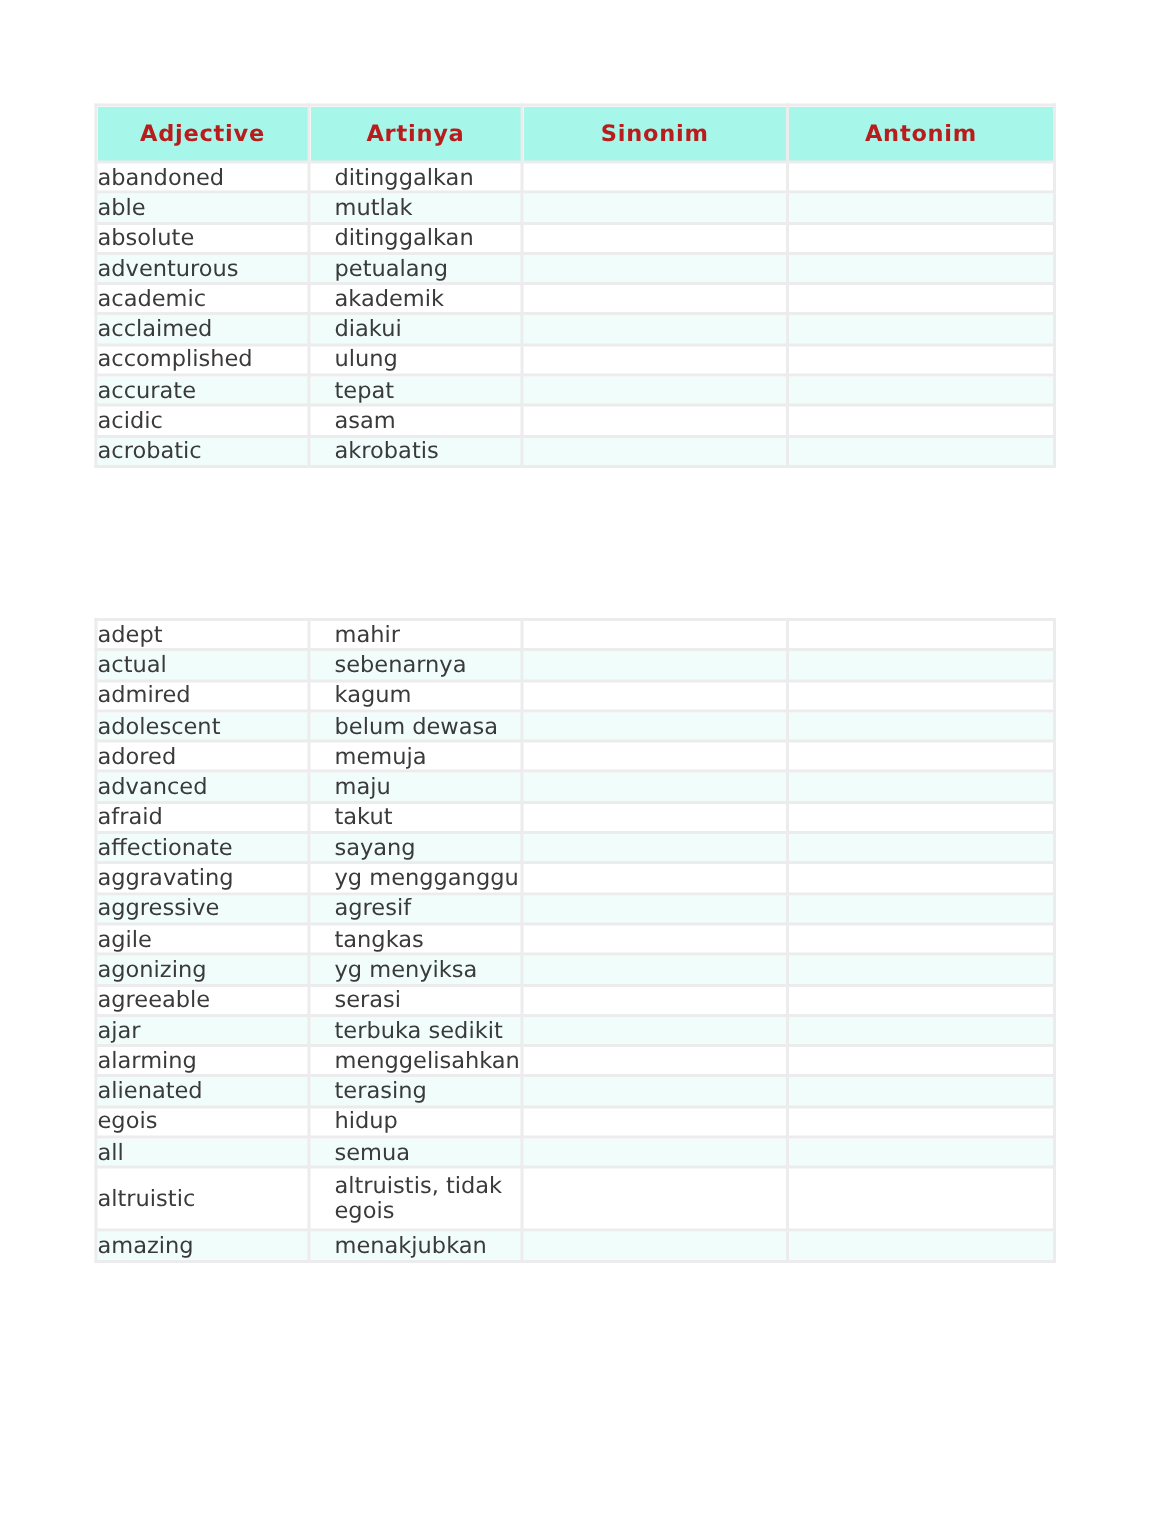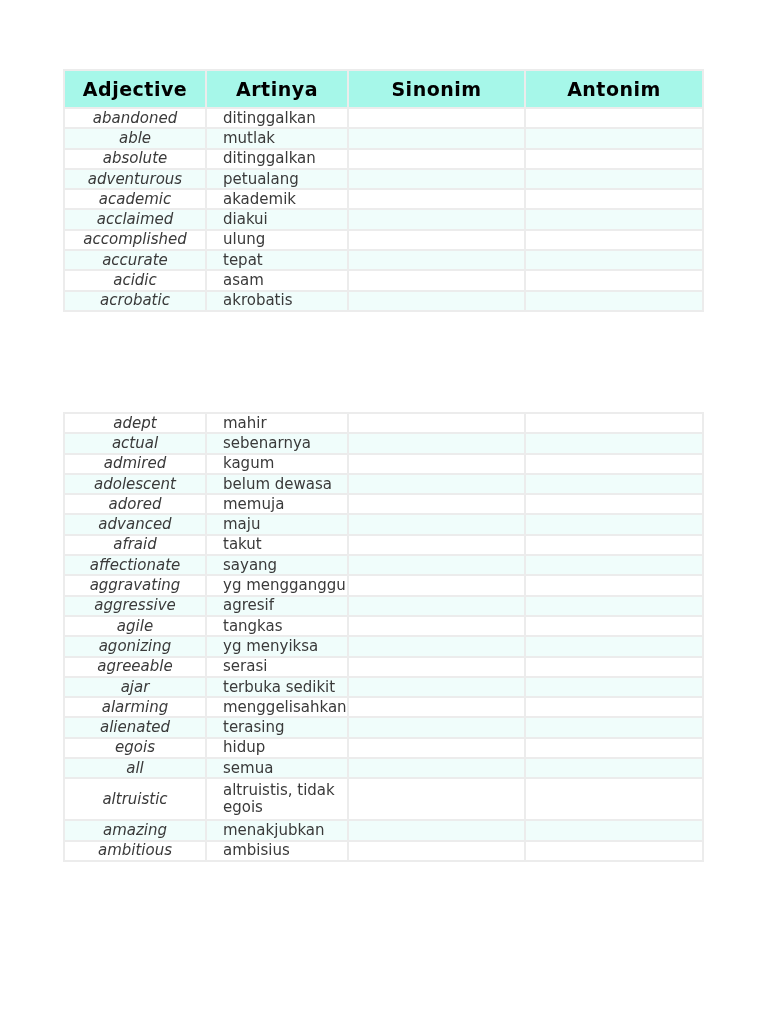--- a/index.html
+++ b/index.html
@@ -5,27 +5,27 @@
   html, body { margin: 0; padding: 0; background: #ffffff; }
   body { width: 768px; height: 1024px; position: relative; overflow: hidden;
          font-family: "DejaVu Sans", "Liberation Sans", sans-serif; color: #3a3a3a; }
   table.vocab { position: absolute; left: 63px; width: 639px; border-collapse: collapse;
                 table-layout: fixed; font-size: 15px; }
   table.vocab col.c1 { width: 142px; }
   table.vocab col.c2 { width: 142px; }
   table.vocab col.c3 { width: 177px; }
   table.vocab col.c4 { width: 178px; }
   table.vocab td, table.vocab th { border: 2px solid #ececec; padding: 0; overflow: hidden; }
-  table.vocab th { background: #a6f7e9; height: 36px; font-weight: bold; font-size: 19px;
-                   color: #000000; letter-spacing: 0.5px; text-align: center; }
+  table.vocab th { background: #a6f7e9; height: 36px; font-weight: bold; font-size: 15px;
+                   color: #b91c1c; letter-spacing: 0.5px; text-align: center; }
   table.vocab tr.row td { height: 18.3px; line-height: 17px; }
   table.vocab tr.row.tall td { height: 40px; }
   table.vocab tr.row:nth-child(odd) td { background: #ffffff; }
   table.vocab tr.row:nth-child(even) td { background: #f0fdfb; }
-  td.adj { font-style: italic; text-align: center; white-space: nowrap; }
+  td.adj { text-align: left; white-space: nowrap; }
   td.art { padding-left: 16px !important; text-align: left; }
   #t1 { top: 69px; }
   #t2 { top: 412px; }
 </style>
 </head>
 <body>
 
 <table class="vocab" id="t1">
   <colgroup>
       <col class="c1">
@@ -226,20 +226,14 @@
         <td class="art">altruistis, tidak egois</td>
         <td></td>
         <td></td>
       </tr>
       <tr class="row">
         <td class="adj">amazing</td>
         <td class="art">menakjubkan</td>
         <td></td>
         <td></td>
       </tr>
-      <tr class="row">
-        <td class="adj">ambitious</td>
-        <td class="art">ambisius</td>
-        <td></td>
-        <td></td>
-      </tr>
     </tbody>
 </table>
 
 </body></html>

